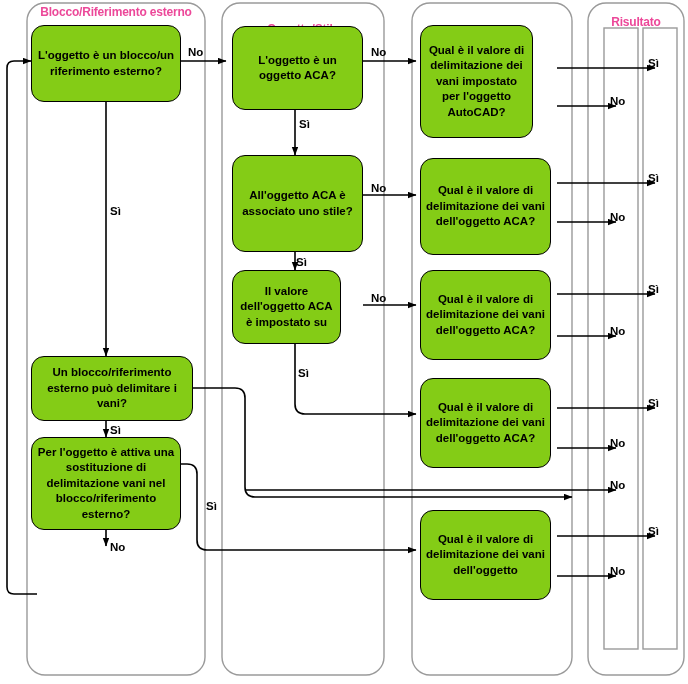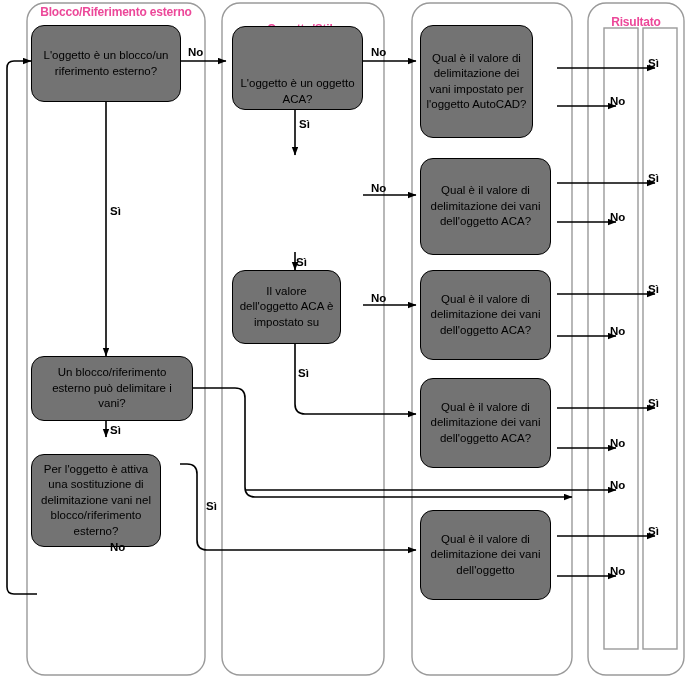--- a/index.html
+++ b/index.html
@@ -31,29 +31,30 @@
     font-size: 12px;
     color: #ec4899;
     line-height: 14px;
     letter-spacing: -0.2px;
   }
   .node-box {
     position: absolute;
     box-sizing: border-box;
     border: 1.6px solid #000000;
     border-radius: 13px;
-    background: #737373;
+    background: #84cc16;
     display: flex;
     align-items: center;
     justify-content: center;
     text-align: center;
     font-size: 11.5px;
     line-height: 15.5px;
     color: #000000;
     padding: 2px 5px;
+    font-weight: bold;
   }
   .node-box span {
     display: block;
     width: 100%;
   }
   .edge-label {
     position: absolute;
     font-weight: bold;
     font-size: 11.5px;
     color: #000000;
@@ -138,29 +139,32 @@
   <div class="lane-title" style="left:592px; top:15px; width:88px;">Risultato</div>
 
   <div class="node-box" style="left:31px; top:25px; width:150px; height:77px;">
     <span>L'oggetto è un blocco/un riferimento esterno?</span>
   </div>
 
   <div class="node-box" style="left:31px; top:356px; width:162px; height:65px;">
     <span>Un blocco/riferimento esterno può delimitare i vani?</span>
   </div>
 
-  <div class="node-box" style="left:31px; top:454px; width:130px; height:93px;">
+  <div class="node-box" style="left:31px; top:437px; width:150px; height:93px;">
     <span>Per l'oggetto è attiva una sostituzione di delimitazione vani nel blocco/riferimento esterno?</span>
   </div>
 
 
-  <div class="node-box" style="left:232px; top:26px; width:131px; height:84px;align-items:flex-end;">
+  <div class="node-box" style="left:232px; top:26px; width:131px; height:84px;">
     <span>L'oggetto è un oggetto ACA?</span>
   </div>
 
+  <div class="node-box" style="left:232px; top:155px; width:131px; height:97px;">
+    <span>All'oggetto ACA è associato uno stile?</span>
+  </div>
 
   <div class="node-box" style="left:232px; top:270px; width:109px; height:74px;">
     <span>Il valore dell'oggetto ACA è impostato su</span>
   </div>
 
   <div class="node-box" style="left:420px; top:25px; width:113px; height:113px;">
     <span>Qual è il valore di delimitazione dei vani impostato per l'oggetto AutoCAD?</span>
   </div>
 
   <div class="node-box" style="left:420px; top:158px; width:131px; height:97px;">

